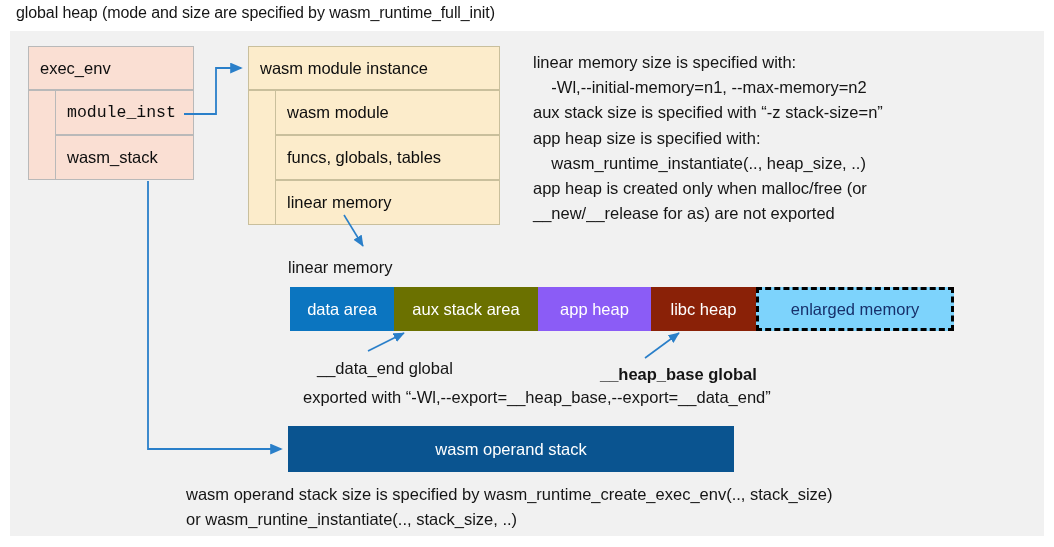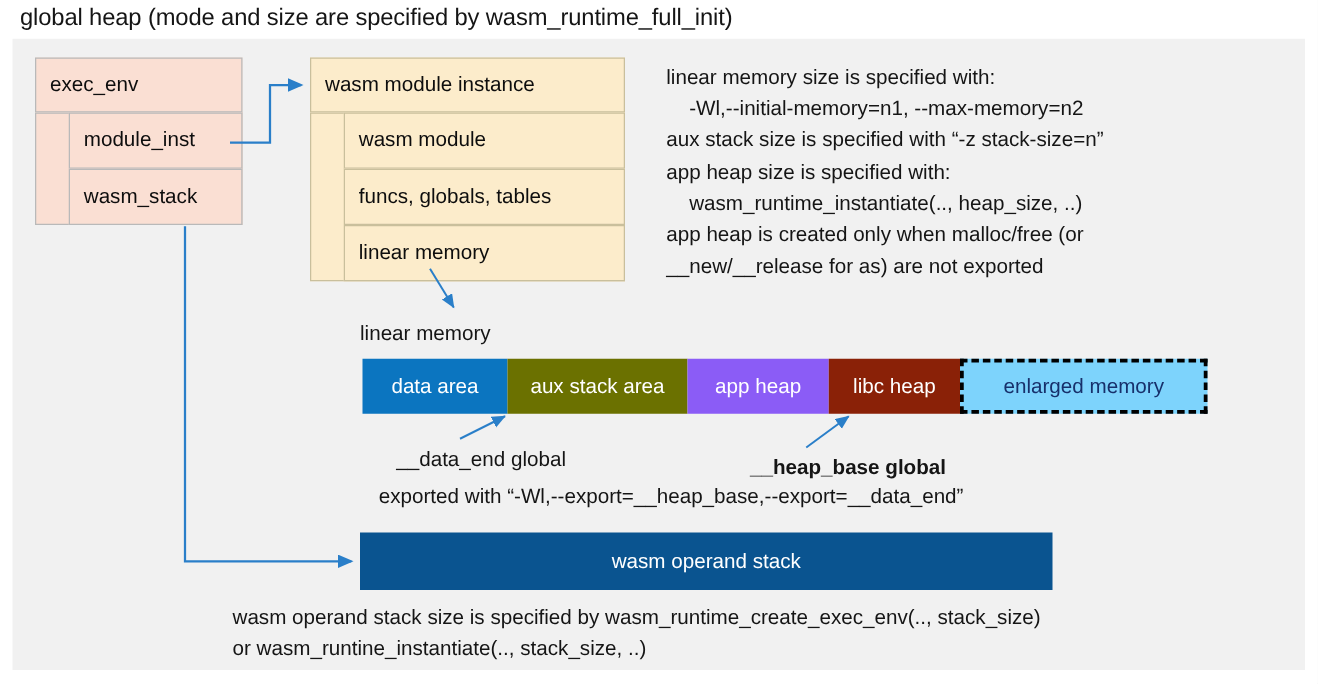--- a/index.html
+++ b/index.html
@@ -23,21 +23,21 @@
     left: 10px;
     top: 31px;
     width: 1034px;
     height: 505px;
     background: #f1f1f1;
   }
   .title {
     position: absolute;
     left: 16px;
     top: 4px;
-    font-size: 19px;
+    font-size: 16px;
     color: #151515;
     white-space: nowrap;
     letter-spacing: -0.1px;
   }
 
   
   .box {
     position: absolute;
     box-sizing: border-box;
   }
@@ -86,21 +86,21 @@
     background: #7dd3fc;
     color: #17306b;
     border: 3px dashed #000000;
   }
 
   
   .opstack {
     position: absolute;
     left: 288px;
     top: 426px;
-    width: 554px;
+    width: 446px;
     height: 46px;
     background: #0a5490;
     display: flex;
     align-items: center;
     justify-content: center;
     color: #ffffff;
     font-size: 16.5px;
   }
 
   
@@ -136,21 +136,21 @@
 
   <div class="title">global heap (mode and size are specified by wasm_runtime_full_init)</div>
 
   <div class="panel"></div>
 
   <div class="box pink" style="left:28px; top:46px; width:166px; height:44px;"></div>
   <div class="cell cell-pad" style="left:28px; top:46px; width:166px; height:44px;">exec_env</div>
 
   <div class="box pink" style="left:28px; top:90px; width:166px; height:90px;"></div>
   <div class="box pink" style="left:55px; top:90px; width:139px; height:45px;"></div>
-  <div class="cell cell-pad" style="left:55px; top:90px; width:139px; height:45px;">module_inst</div>
+  <div class="cell cell-pad" style="left:55px; top:90px; width:139px; height:45px;font-family:Liberation Mono, monospace;">module_inst</div>
   <div class="box pink" style="left:55px; top:135px; width:139px; height:45px;"></div>
   <div class="cell cell-pad" style="left:55px; top:135px; width:139px; height:45px;">wasm_stack</div>
 
   <div class="box cream" style="left:248px; top:46px; width:252px; height:44px;"></div>
   <div class="cell cell-pad" style="left:248px; top:46px; width:252px; height:44px;">wasm module instance</div>
 
   <div class="box cream" style="left:248px; top:90px; width:252px; height:135px;"></div>
   <div class="box cream" style="left:275px; top:90px; width:225px; height:45px;"></div>
   <div class="cell cell-pad" style="left:275px; top:90px; width:225px; height:45px;">wasm module</div>
   <div class="box cream" style="left:275px; top:135px; width:225px; height:45px;"></div>
@@ -162,21 +162,21 @@
     -Wl,--initial-memory=n1, --max-memory=n2
 aux stack size is specified with “-z stack-size=n”
 app heap size is specified with:
     wasm_runtime_instantiate(.., heap_size, ..)
 app heap is created only when malloc/free (or
 __new/__release for as) are not exported</div>
 
   <div class="label" style="left:288px; top:258px;">linear memory</div>
 
   <div class="membar">
-      <div class="seg" style="width: 116px; background: rgb(11, 117, 192);">data area</div>
+      <div class="seg" style="width: 104px; background: rgb(11, 117, 192);">data area</div>
       <div class="seg" style="width: 144px; background: rgb(107, 113, 0);">aux stack area</div>
       <div class="seg" style="width: 113px; background: #8b5cf6;">app heap</div>
       <div class="seg" style="width: 105px; background: rgb(138, 33, 7);">libc heap</div>
       <div class="seg dashed" style="width: 198px;">enlarged memory</div>
     </div>
 
   <div class="label" style="left:317px; top:359px;">__data_end global</div>
   <div class="label" style="left:600px; top:365px;font-weight:bold;">__heap_base global</div>
   <div class="label" style="left:303px; top:388px;">exported with “-Wl,--export=__heap_base,--export=__data_end”</div>
 

